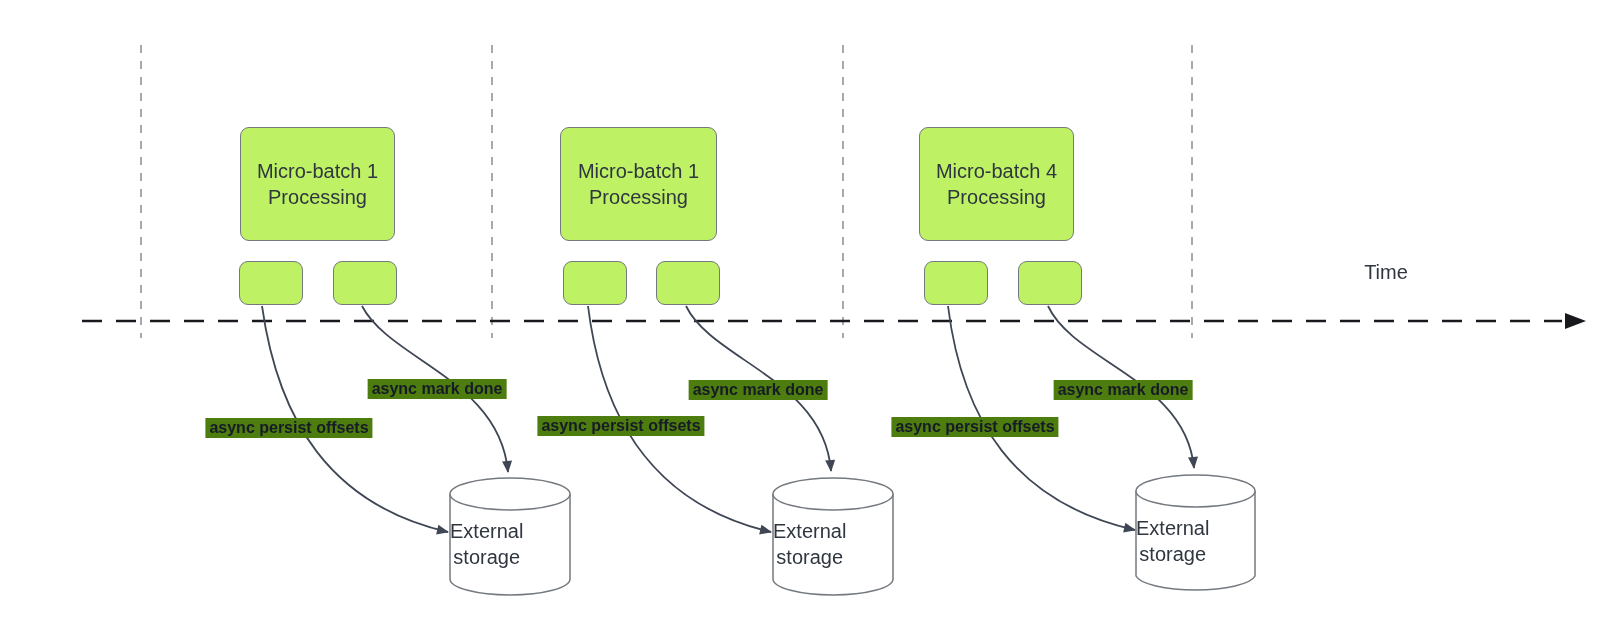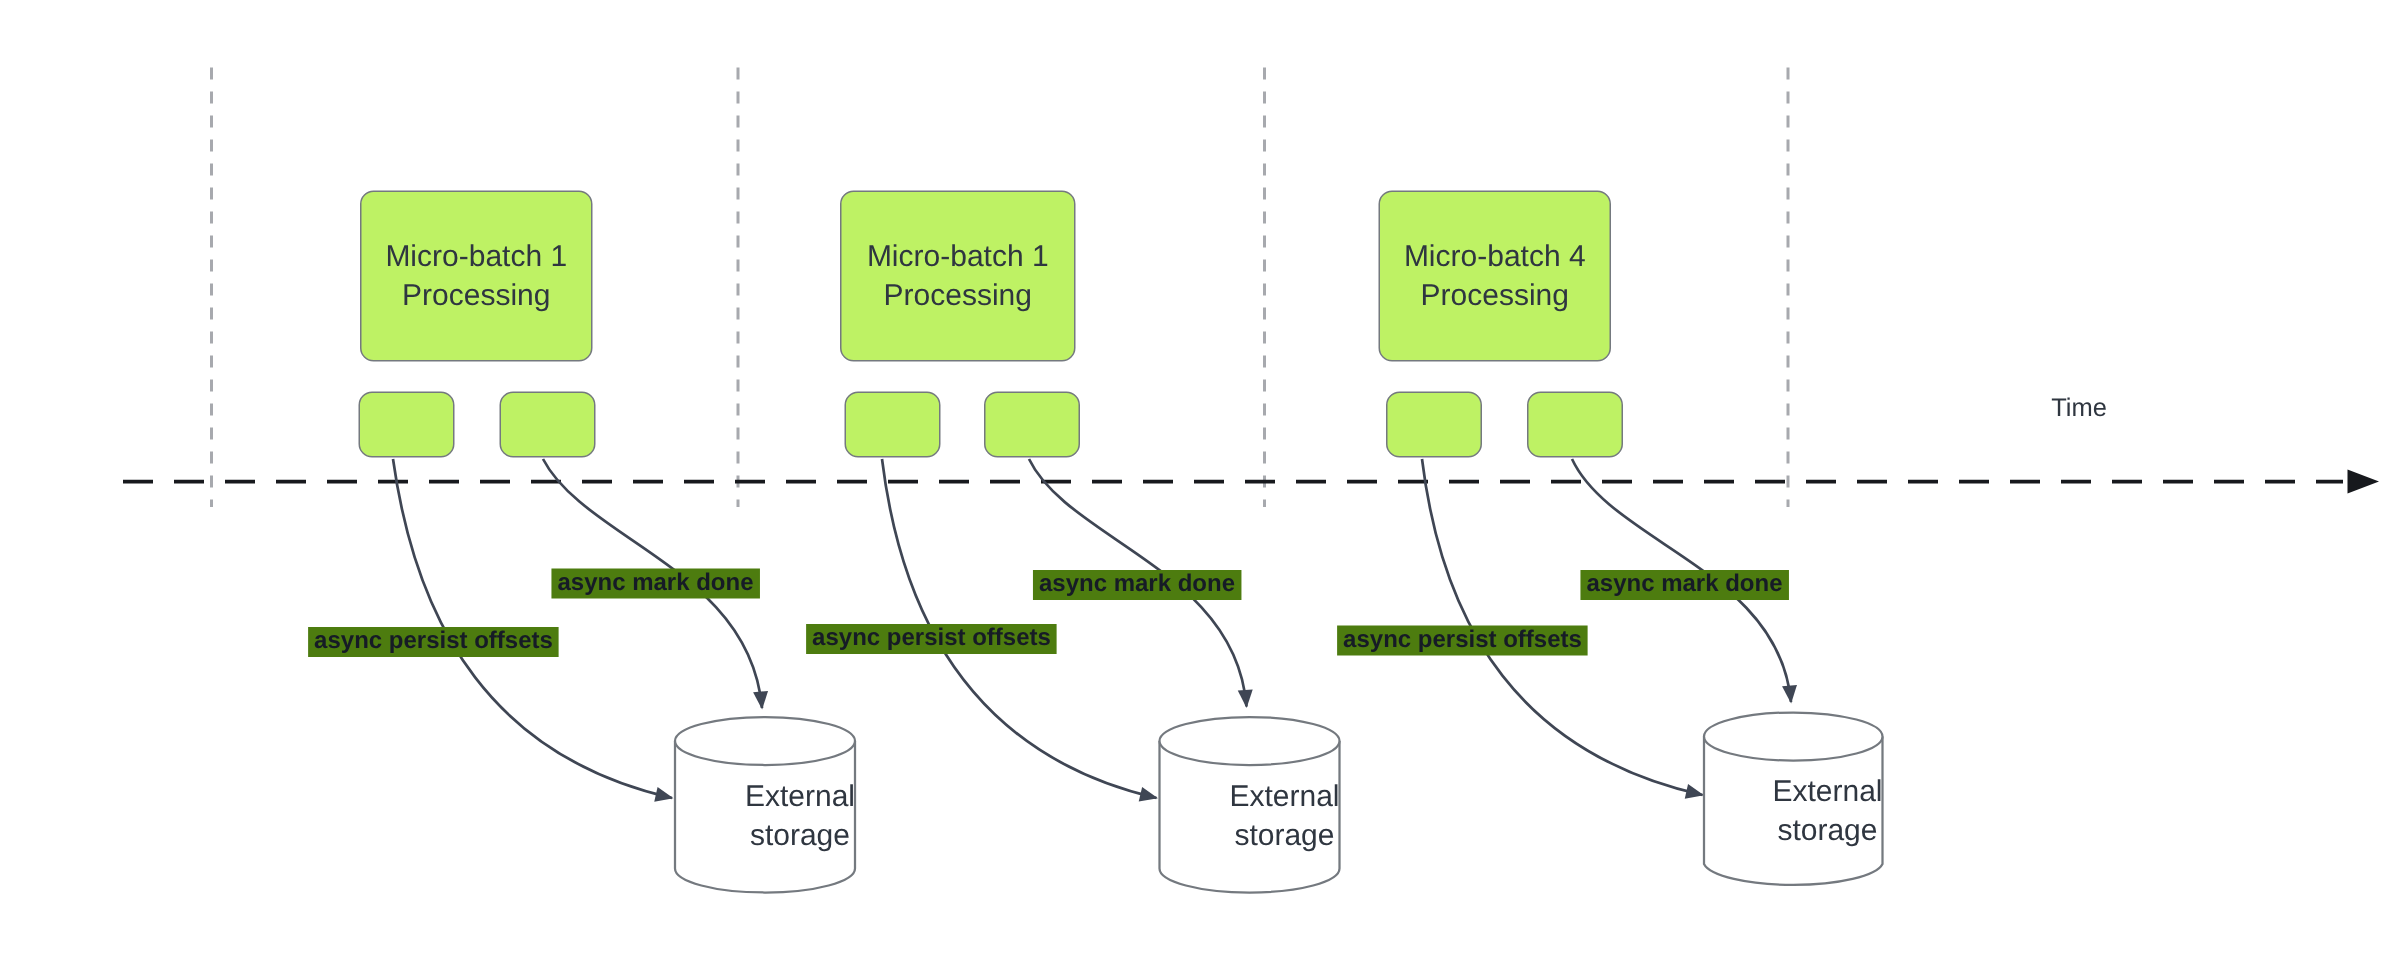--- a/index.html
+++ b/index.html
@@ -41,40 +41,40 @@
     width: 64px;
     height: 44px;
   }
   .pre {
     white-space: pre-line;
   }
   .storage-text {
     position: absolute;
     display: flex;
     align-items: center;
-    justify-content: flex-end;
+    justify-content: flex-start;
     text-align: center;
     font-size: 20px;
     line-height: 26px;
     color: #2f3640;
   }
   .edge-label {
     position: absolute;
     transform: translate(-50%, -50%);
     font-size: 16px;
     font-weight: bold;
     color: #161b26;
     background: #4d7c0f;
     padding: 1px 4px;
     white-space: nowrap;
   }
   .time-label {
     position: absolute;
     transform: translate(-50%, -50%);
-    font-size: 17px;
+    font-size: 20px;
     color: #2f3640;
     white-space: nowrap;
   }
 </style>
 </head>
 <body>
 
 <div class="canvas">
 
   <svg class="layer-svg" viewBox="0 0 1600 642" xmlns="http://www.w3.org/2000/svg">

